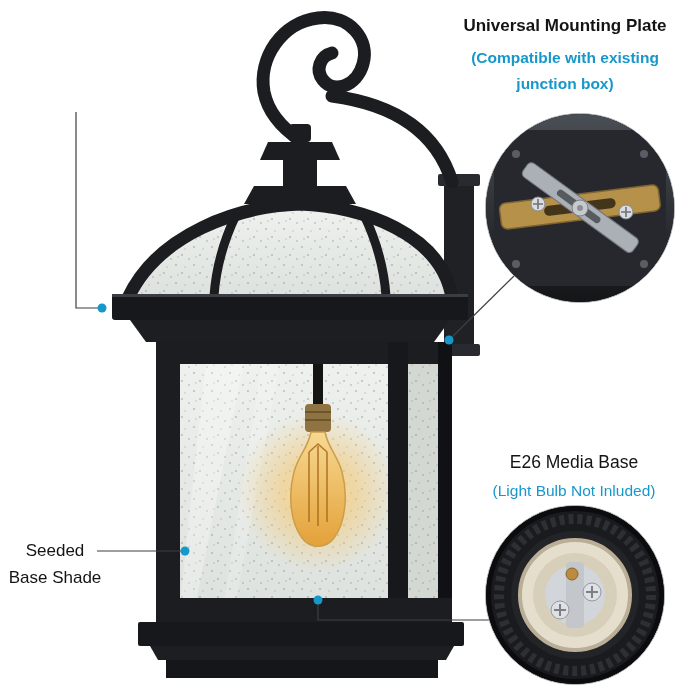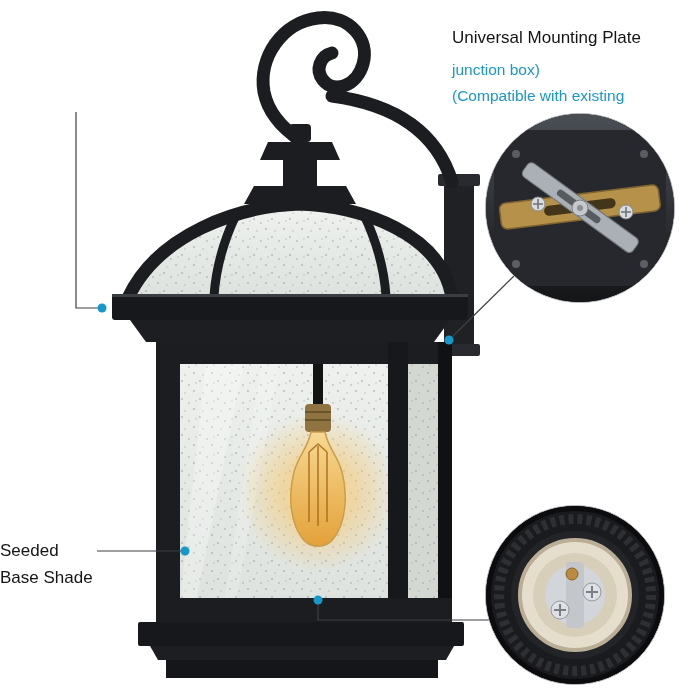--- a/index.html
+++ b/index.html
@@ -3,26 +3,26 @@
 <meta charset="utf-8">
 <style>
   html,body{margin:0;padding:0;background:#fff;}
   .stage{
     position:relative;width:679px;height:700px;background:#ffffff;
     font-family:"Liberation Sans",sans-serif;overflow:hidden;
   }
   .art{position:absolute;left:0;top:0;width:679px;height:700px;}
   .label{position:absolute;color:#141414;}
   .label-weather{left:12px;top:60px;font-size:17px;line-height:28px;}
-  .label-mounting{left:452px;top:28px;width:226px;}
+  .label-mounting{left:452px;top:16px;width:226px;text-align:center;font-weight:bold;}
   .label-mounting .title{font-size:17px;color:#141414;margin-bottom:9px;}
   .sub{font-size:15.5px;line-height:26px;color:#1798cb;}
   .label-e26{left:470px;top:452px;width:208px;text-align:center;}
   .label-e26 .title{font-size:17.5px;color:#141414;margin-bottom:5px;}
-  .label-seeded{left:0px;top:537px;width:110px;text-align:left;font-size:17px;line-height:27px;}
+  .label-seeded{left:0px;top:537px;width:110px;text-align:center;font-size:17px;line-height:27px;}
   .callout{
     position:absolute;border-radius:50%;overflow:hidden;
     border:1px solid #b9bdc1;background:#101113;
   }
   .callout svg{display:block;width:100%;height:100%;}
   .circle1{left:485px;top:113px;width:188px;height:188px;}
   .circle2{left:485px;top:505px;width:178px;height:178px;}
 </style>
 </head>
 <body>
@@ -130,24 +130,28 @@
       <circle cx="102" cy="308" r="4.5"></circle>
       <circle cx="449" cy="340" r="4.5"></circle>
       <circle cx="185" cy="551" r="4.5"></circle>
       <circle cx="318" cy="600" r="4.5"></circle>
     </g>
   </svg>
 
 
   <div class="label label-mounting">
     <div class="title">Universal Mounting Plate</div>
+    <div class="sub">(Compatible with existing</div>
     <div class="sub">junction box)</div>
-    <div class="sub">(Compatible with existing</div>
-  </div>
-
+  </div>
+
+  <div class="label label-e26">
+    <div class="title">E26 Media Base</div>
+    <div class="sub">(Light Bulb Not Inluded)</div>
+  </div>
 
   <div class="label label-seeded">
     <div>Seeded</div>
     <div>Base Shade</div>
   </div>
 
   <div class="callout circle1">
     <svg viewBox="0 0 188 188">
       <defs>
         <linearGradient id="mpBg" x1="0" y1="0" x2="0" y2="1">

